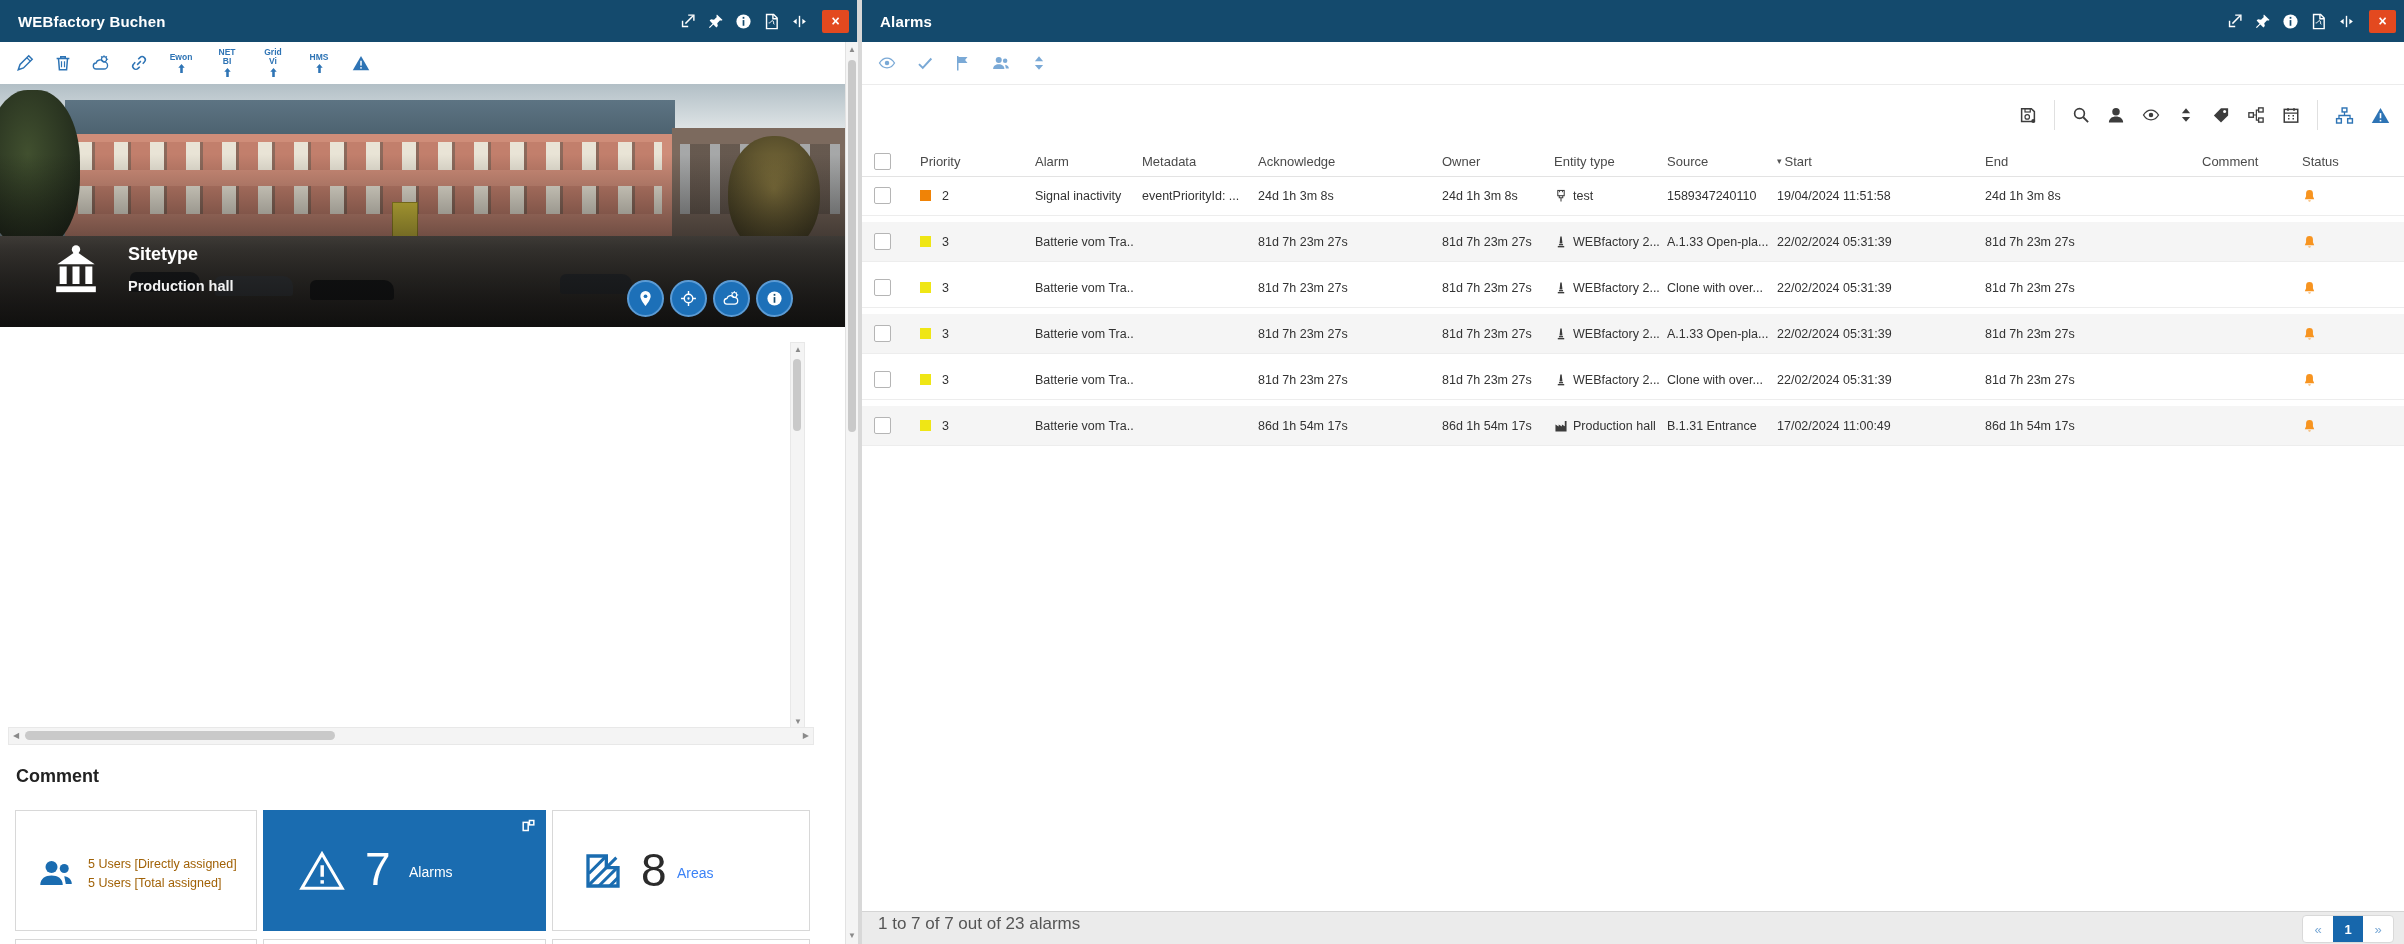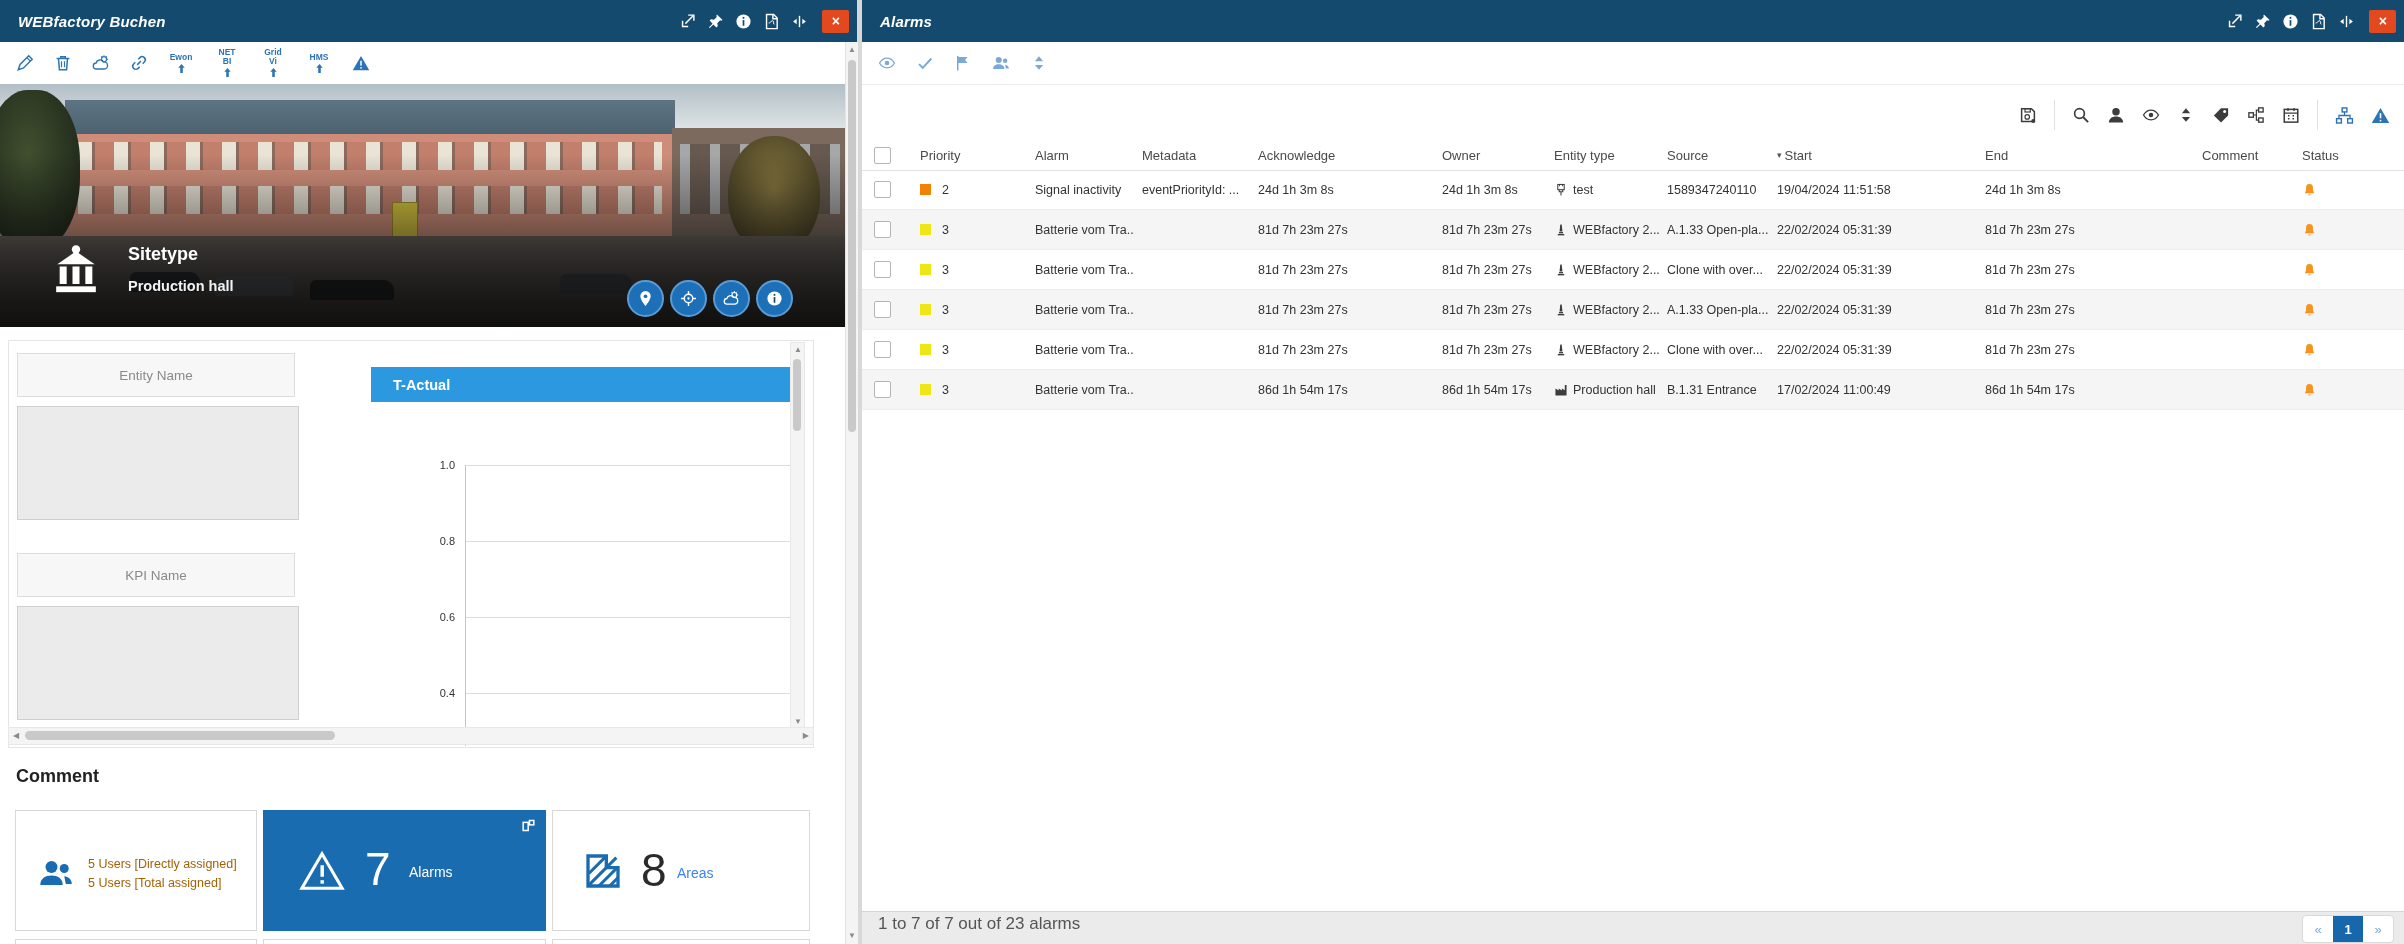--- a/index.html
+++ b/index.html
@@ -6,21 +6,21 @@
   body{
     width:2404px;height:944px;position:relative;overflow:hidden;
     background:#d8d8d8;font-family:"Liberation Sans", sans-serif;
     -webkit-font-smoothing:antialiased;
   }
   .panel{position:absolute;top:0;height:944px;background:#fff;}
   #panel-left{left:0;width:857px;}
   #panel-right{left:862px;width:1542px;}
 
   
-  .titlebar{position:absolute;left:0;top:0;right:0;height:42px;background:#144a6d;display:flex;align-items:center;font-style:italic;}
+  .titlebar{position:absolute;left:0;top:0;right:0;height:42px;background:#144a6d;display:flex;align-items:center;}
   .titlebar .ttl{color:#fff;font-size:15px;font-weight:bold;padding-left:18px;letter-spacing:.2px;}
   .tb-icons{position:absolute;right:8px;top:0;height:42px;display:flex;align-items:center;gap:11px;}
   .tbic{width:17px;height:17px;color:#fff;display:block;}
   .closebtn{width:27px;height:23px;background:#e3491f;color:#fff;display:flex;align-items:center;justify-content:center;
     font-size:14px;font-weight:bold;border-radius:2px;margin-left:3px;}
 
   
   .toolbar{position:absolute;left:0;top:42px;right:0;height:42px;background:#fff;display:flex;align-items:center;gap:20px;padding-left:16px;border-bottom:1px solid #ececec;}
   .tic{width:18px;height:18px;color:#2e74b5;display:block;}
   .tic.lt{color:#7aa9d6;}
@@ -98,21 +98,21 @@
 
   
   #vsb-outer{left:845px;top:42px;width:12px;height:902px;border-left:1px solid #e2e2e2;}
   #vsb-outer .thumb{left:2px;top:18px;width:8px;height:372px;}
 
   
   #table-toolbar{position:absolute;top:96px;right:14px;height:38px;display:flex;align-items:center;gap:17px;}
   #table-toolbar .dic{width:18px;height:18px;color:#3c3c3c;display:block;}
   #table-toolbar .bic{width:19px;height:19px;color:#2e74b5;display:block;}
   .vsep{width:1px;height:30px;background:#e0e0e0;}
-  .tgrid{display:grid;grid-template-columns:50px 115px 107px 116px 184px 112px 113px 110px 208px 217px 100px 110px;align-items:center;}
+  .tgrid{display:grid;grid-template-columns:50px 115px 107px 116px 184px 112px 113px 110px 208px 217px 100px 110px;align-items:center;margin-top:6px;}
   #thead{position:absolute;left:0;top:140px;right:0;height:30px;border-bottom:1px solid #e3e3e3;}
   .hcell{font-size:13px;color:#4a4a4a;padding-left:8px;white-space:nowrap;overflow:hidden;display:flex;align-items:center;gap:3px;}
   .hcell.c0{padding-left:12px;}
   .caret{font-size:9px;color:#555;}
   #tbody{position:absolute;left:0;top:170px;right:0;}
   .trow{height:39px;border-bottom:1px solid #ededed;}
   .trow.alt{background:#f5f5f5;}
   .cell{font-size:12.5px;color:#333;padding-left:8px;white-space:nowrap;overflow:hidden;display:flex;align-items:center;gap:5px;}
   .cell.c0{padding-left:12px;}
   .cbx{width:15px;height:15px;background:#fff;border:1px solid #b5b5b5;border-radius:2px;display:inline-block;}
@@ -398,39 +398,20 @@
           </svg>
         </div>
       <div class="cbtn">
           <svg>
             <use href="#i-info"></use>
           </svg>
         </div>
     </div>
   </div>
 
-  <div id="inner">
-    <div id="entity-label" class="fieldbox">Entity Name</div>
-    <div id="entity-box" class="bigbox"></div>
-    <div id="kpi-label" class="fieldbox">KPI Name</div>
-    <div id="kpi-box" class="bigbox"></div>
-
-    <div id="chartcard">
-      <div id="chart-header">T-Actual</div>
-      <div class="ytick" style="left:40px;top:92px;">1.0</div>
-      <div class="ytick" style="left:40px;top:168px;">0.8</div>
-      <div class="ytick" style="left:40px;top:244px;">0.6</div>
-      <div class="ytick" style="left:40px;top:320px;">0.4</div>
-      <div class="gline" style="top:98px;"></div>
-      <div class="gline" style="top:174px;"></div>
-      <div class="gline" style="top:250px;"></div>
-      <div class="gline" style="top:326px;"></div>
-      <div class="yaxis"></div>
-    </div>
-  </div>
 
   <div id="vsb-inner" class="sb">
     <span class="sarr" style="top:3px;left:3px;">▲</span>
     <div class="thumb"></div>
     <span class="sarr" style="bottom:3px;left:3px;">▼</span>
   </div>
   <div id="hsb-inner" class="sb">
     <span class="sarr" style="left:4px;top:4px;">◀</span>
     <div class="thumb"></div>
     <span class="sarr" style="right:4px;top:4px;">▶</span>

